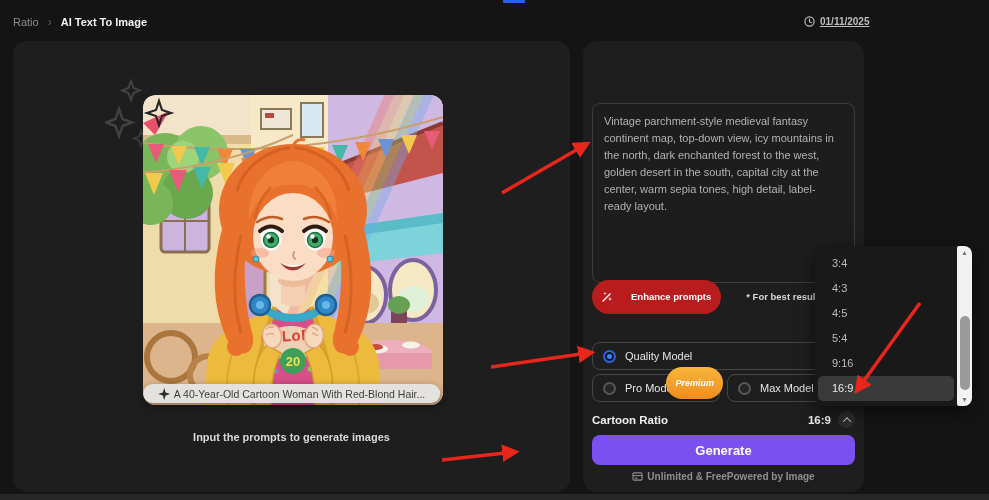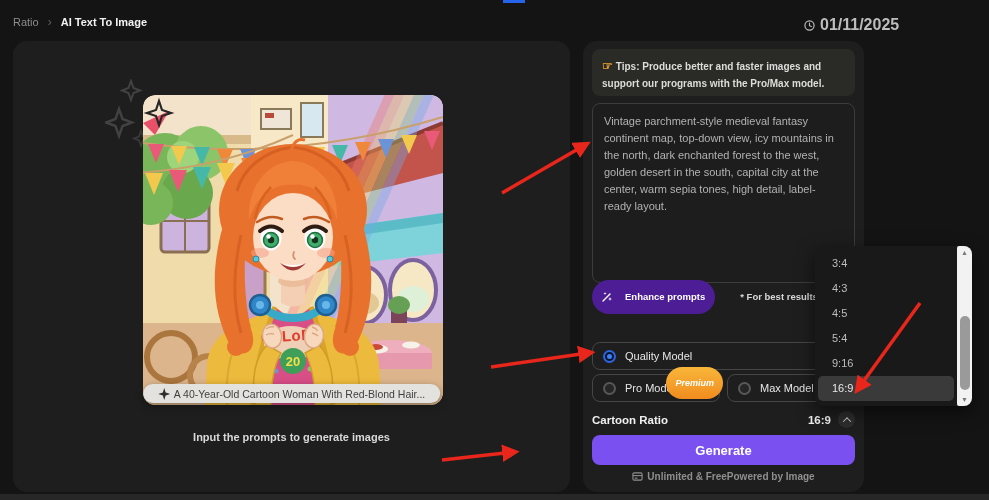--- a/index.html
+++ b/index.html
@@ -10,21 +10,21 @@
   }
   .abs { position:absolute; }
 
   
   .top-loader { left:503px; top:0; width:22px; height:3px; background:#2563eb; }
   .breadcrumb { left:13px; top:15px; display:flex; align-items:center; gap:9px; font-size:11px; }
   .bc-home { color:#8d8d8d; }
   .bc-sep  { color:#5f5f5f; font-size:12px; }
   .bc-cur  { color:#f2f2f2; font-weight:bold; }
   .date-wrap { left:804px; top:16px; display:flex; align-items:center; gap:5px; }
-  .date-text { color:#bdbdbd; font-size:16px; font-weight:bold; }
+  .date-text { color:#bdbdbd; font-size:10px; font-weight:bold;text-decoration:underline; }
 
   
   .panel-left  { left:13px;  top:41px; width:557px; height:451px; background:#1e1e1e; border-radius:14px; }
   .panel-right { left:583px; top:41px; width:281px; height:451px; background:#1e1e1e; border-radius:14px; }
 
   
   .gen-image { left:130px; top:54px; width:300px; height:310px; border-radius:12px; }
   .sparkles-outside { left:92px; top:38px; }
   .caption-pill {
     left:50%; top:343px; transform:translateX(-50%);
@@ -42,22 +42,22 @@
   }
   .tips-icon { color:#f0a230; font-size:12px; margin-right:3px; }
   .prompt {
     left:9px; top:62px; width:263px; height:180px;
     background:#1d1d1d; border:1px solid #3c3c3c; border-radius:8px;
     padding:9px 11px; color:#b2b2b2; font-size:11px; line-height:1.55;
     resize:none; outline:none; font-family:"Liberation Sans", sans-serif;
   }
   .enhance-row { left:9px; top:246px; width:300px; height:19px; display:flex; align-items:center; }
   .enhance-btn {
-    background:#4c1d95; border:none; border-radius:999px; height:19px; padding:17px 10px;
-    display:flex; align-items:center; gap:13px; color:#fff; font-size:9.5px; font-weight:bold;
+    background:#b91c1c; border:none; border-radius:999px; height:19px; padding:17px 10px;
+    display:flex; align-items:center; gap:19px; color:#fff; font-size:9.5px; font-weight:bold;
     font-family:"Liberation Sans", sans-serif; cursor:pointer; white-space:nowrap;
   }
   .note { margin-left:25px; font-size:9.5px; font-weight:bold; color:#d8d8d8; white-space:nowrap; }
 
   .model-box {
     border:1px solid #464646; border-radius:8px; height:28px;
     display:flex; align-items:center; gap:9px; padding:0 10px; position:relative;
     color:#e6e6e6; font-size:11px; background:#1e1e1e;
   }
   .mb-quality { position:absolute; left:9px; top:301px; width:263px; }
@@ -295,23 +295,20 @@
         <path d="M6,0 L7.4,4.6 L12,6 L7.4,7.4 L6,12 L4.6,7.4 L0,6 L4.6,4.6 Z" fill="#2e2e2e"></path>
       </svg>
       <span>A 40-Year-Old Cartoon Woman With Red-Blond Hair...</span>
     </div>
 
     <div class="abs hint">Input the prompts to generate images</div>
   </div>
 
   <div class="abs panel-right">
 
-    <div class="abs tips">
-      <span class="tips-icon">☞</span><span>Tips: Produce better and faster images and support our programs with the Pro/Max model.</span>
-    </div>
 
     <textarea class="abs prompt" spellcheck="false" style="">Vintage parchment-style medieval fantasy continent map, top-down view, icy mountains in the north, dark enchanted forest to the west, golden desert in the south, capital city at the center, warm sepia tones, high detail, label-ready layout.</textarea>
 
     <div class="abs enhance-row">
       <button class="enhance-btn">
         <svg width="10" height="10" viewBox="0 0 10 10">
           <path d="M1,9 L6,4 M6.5,3.5 L8,2" stroke="#fff" stroke-width="1.4" stroke-linecap="round"></path>
           <path d="M8,5 L8.5,6.5 L10,7 L8.5,7.5 L8,9 L7.5,7.5 L6,7 L7.5,6.5 Z" fill="#fff"></path>
           <path d="M3,0 L3.4,1.1 L4.5,1.5 L3.4,1.9 L3,3 L2.6,1.9 L1.5,1.5 L2.6,1.1 Z" fill="#fff"></path>
         </svg>

